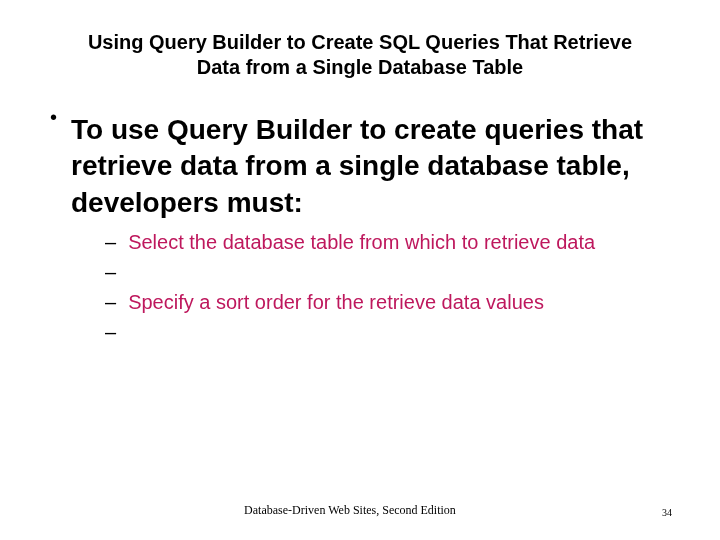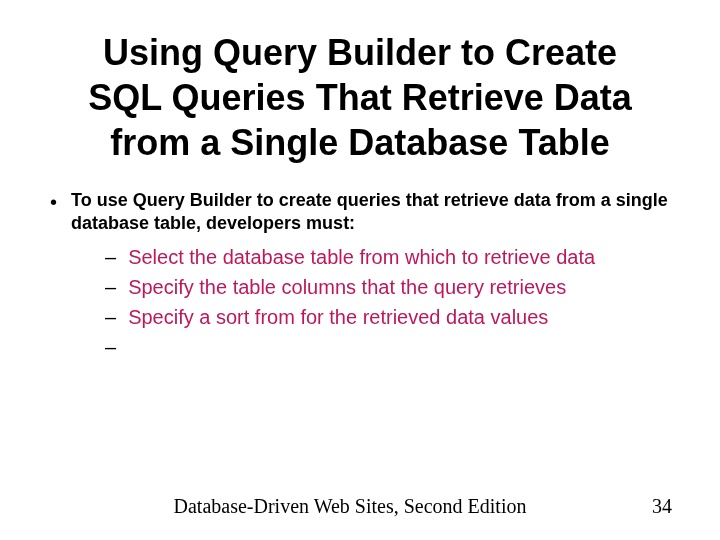--- a/index.html
+++ b/index.html
@@ -15,21 +15,21 @@
       position: relative;
       overflow: hidden;
     }
     .slide {
       width: 100%;
       height: 100%;
       padding: 30px 40px 0 40px;
       position: relative;
     }
     .title {
-      font-size: 36px;
+      font-size: 20px;
       font-weight: bold;
       text-align: center;
       color: #000;
       line-height: 1.25;
       margin-bottom: 24px;
       padding: 0 40px;
     }
     .content {
       padding-left: 10px;
     }
@@ -39,24 +39,25 @@
       margin-bottom: 8px;
     }
     .bullet-dot {
       font-size: 20px;
       line-height: 1.3;
       margin-right: 14px;
       color: #000;
       flex-shrink: 0;
     }
     .bullet-text {
-      font-size: 18px;
+      font-size: 28px;
       font-weight: bold;
       color: #000;
       line-height: 1.3;
+      margin-top: 8px;
     }
     .sub-list {
       padding-left: 55px;
       margin-top: 6px;
     }
     .sub-row {
       display: flex;
       align-items: flex-start;
       margin-bottom: 4px;
     }
@@ -77,29 +78,29 @@
       bottom: 22px;
       left: 0;
       width: 100%;
       display: flex;
       justify-content: space-between;
       align-items: baseline;
       padding: 0 48px 0 0;
     }
     .footer-text {
       font-family: "Times New Roman", Times, serif;
-      font-size: 20px;
+      font-size: 12px;
       color: #000;
       text-align: center;
       flex: 1;
       margin-left: 28px;
     }
     .page-num {
       font-family: "Times New Roman", Times, serif;
-      font-size: 20px;
+      font-size: 10px;
       color: #000;
       position: absolute;
       right: 48px;
       bottom: 22px;
     }
   </style>
 </head>
 <body>
 
 <div class="slide">
@@ -113,25 +114,24 @@
       <span class="bullet-text">To use Query Builder to create queries that retrieve data from a single database table, developers must:</span>
     </div>
 
     <div class="sub-list">
       <div class="sub-row">
         <span class="sub-dash">–</span>
         <span class="sub-text">Select the database table from which to retrieve data</span>
       </div>
       <div class="sub-row">
         <span class="sub-dash">–</span>
-        <span class="sub-text">Specify the table columns that the query retrieves</span>
       </div>
       <div class="sub-row">
         <span class="sub-dash">–</span>
-        <span class="sub-text">Specify a sort from for the retrieved data values</span>
+        <span class="sub-text">Specify a sort order for the retrieve data values</span>
       </div>
       <div class="sub-row">
         <span class="sub-dash">–</span>
       </div>
     </div>
 
   </div>
 
   <div class="footer">
     <span class="footer-text">Database-Driven Web Sites, Second Edition</span>

